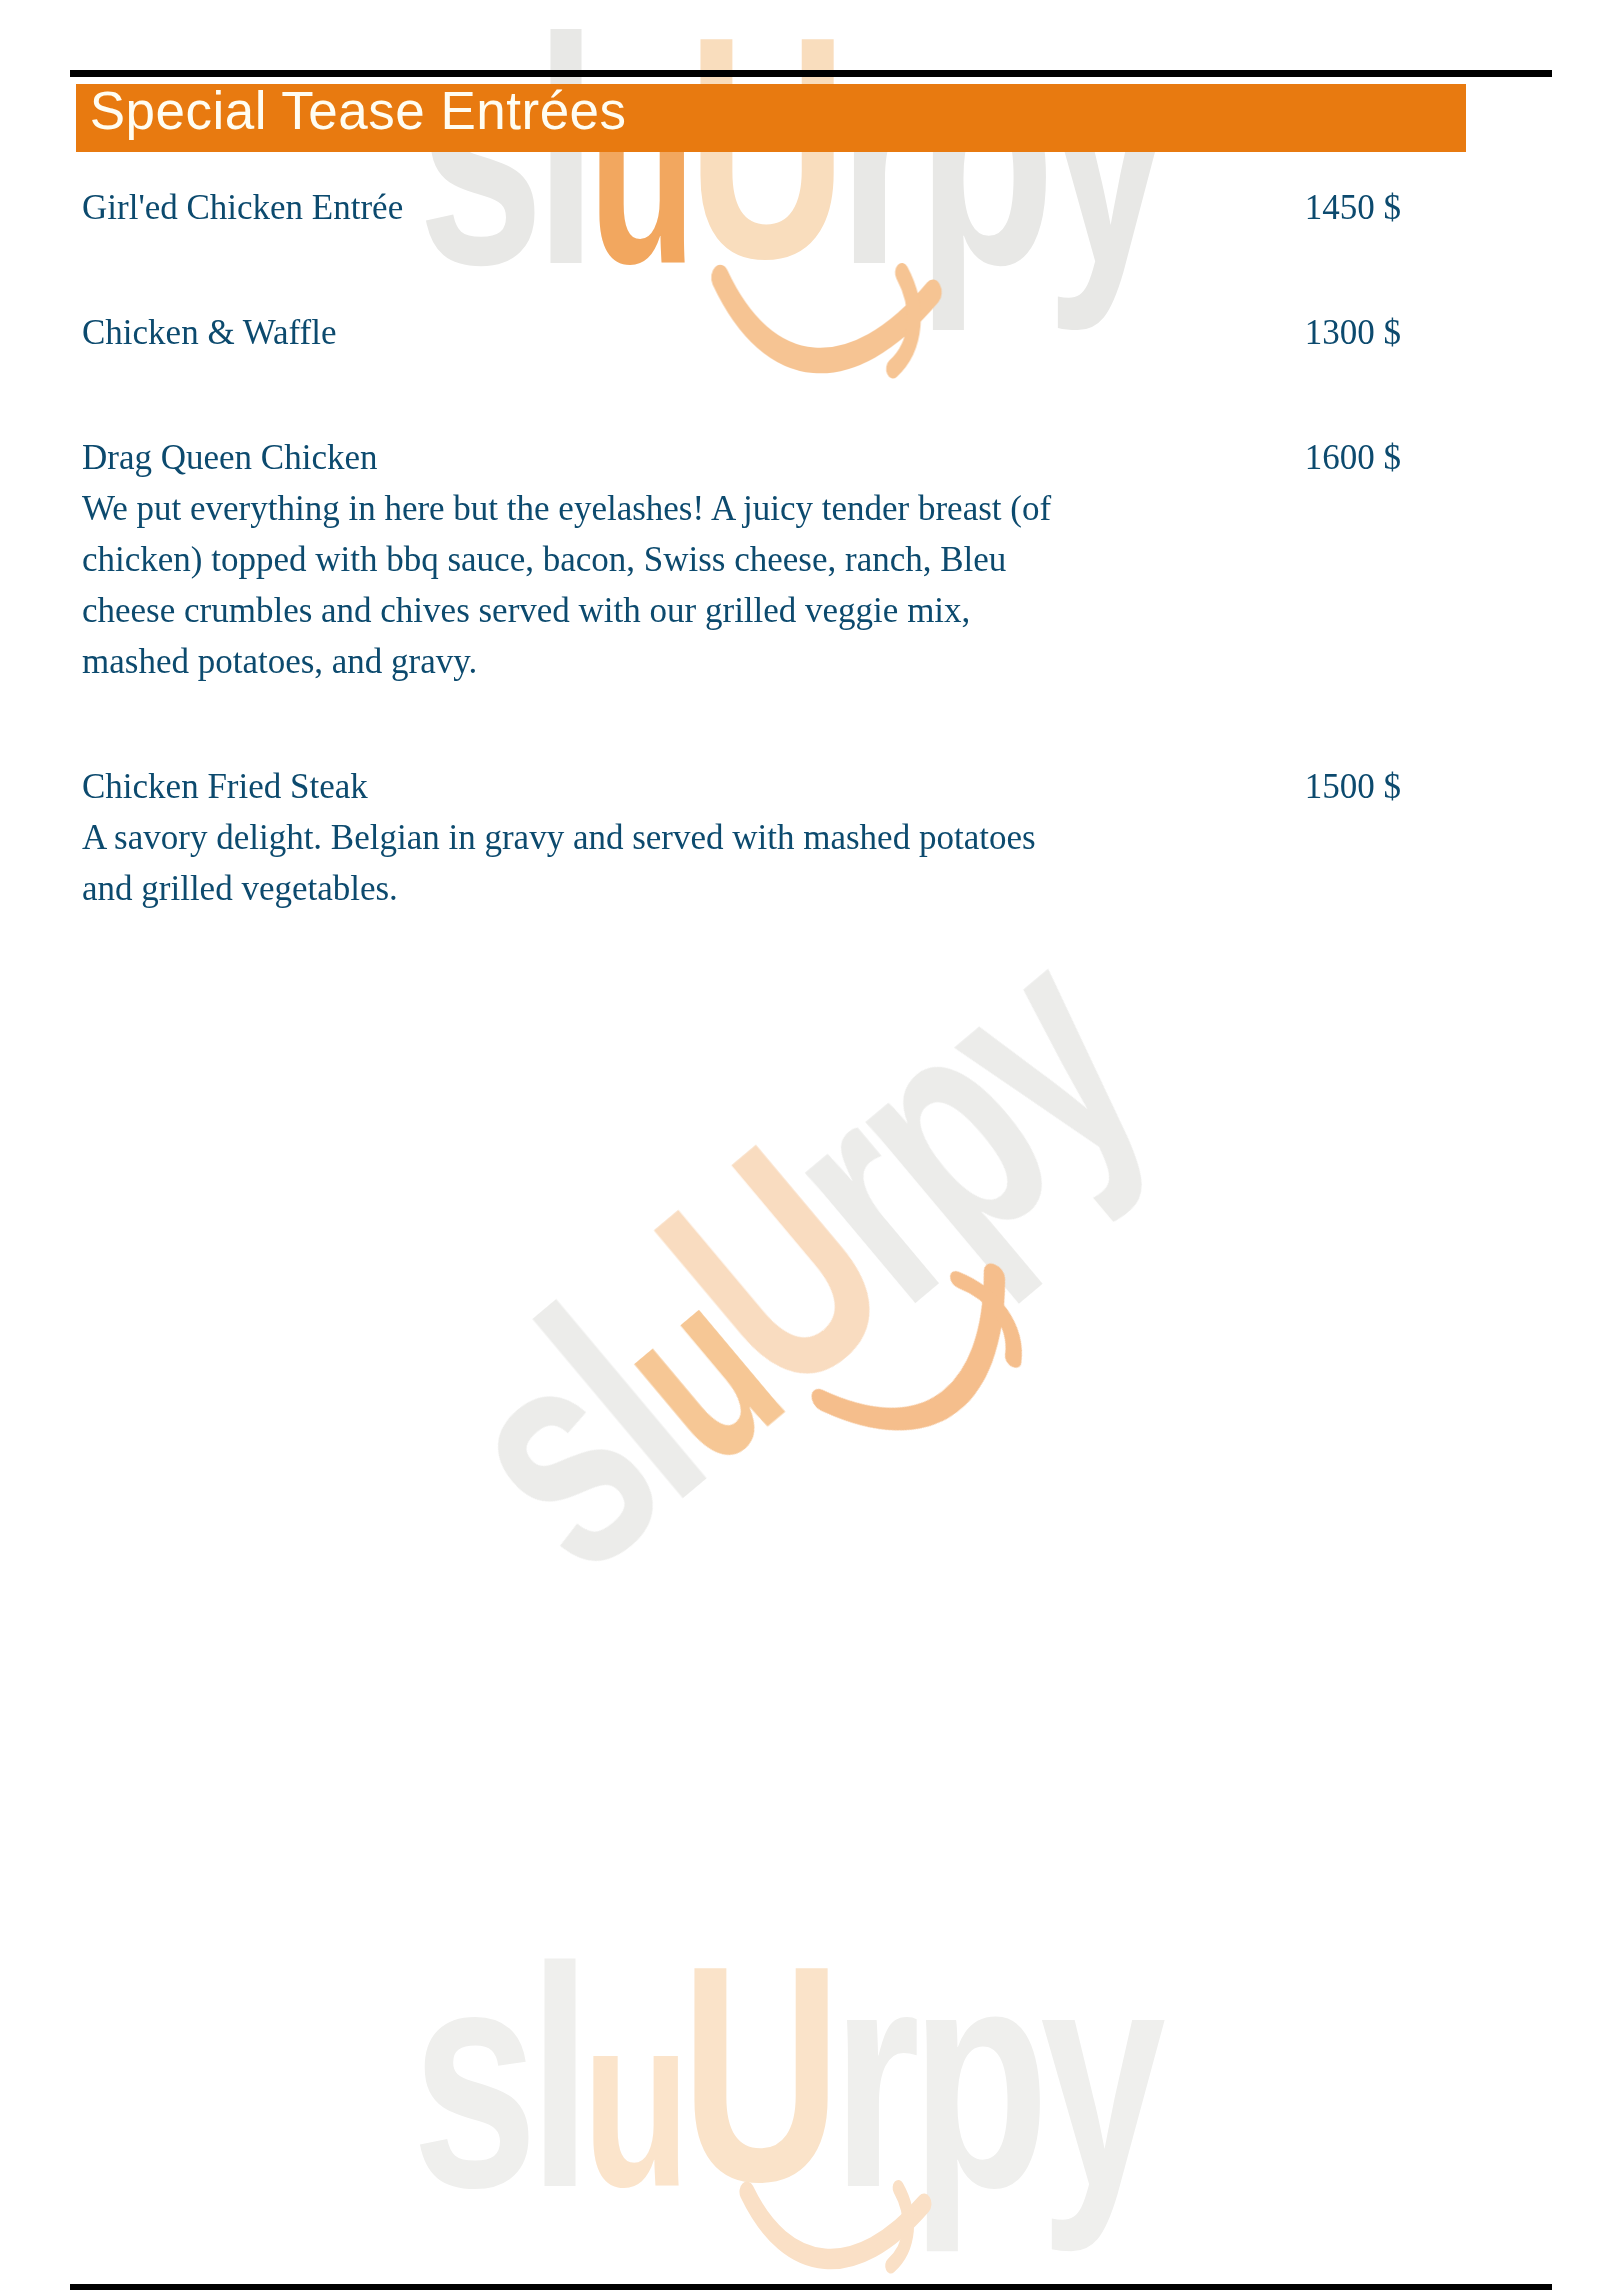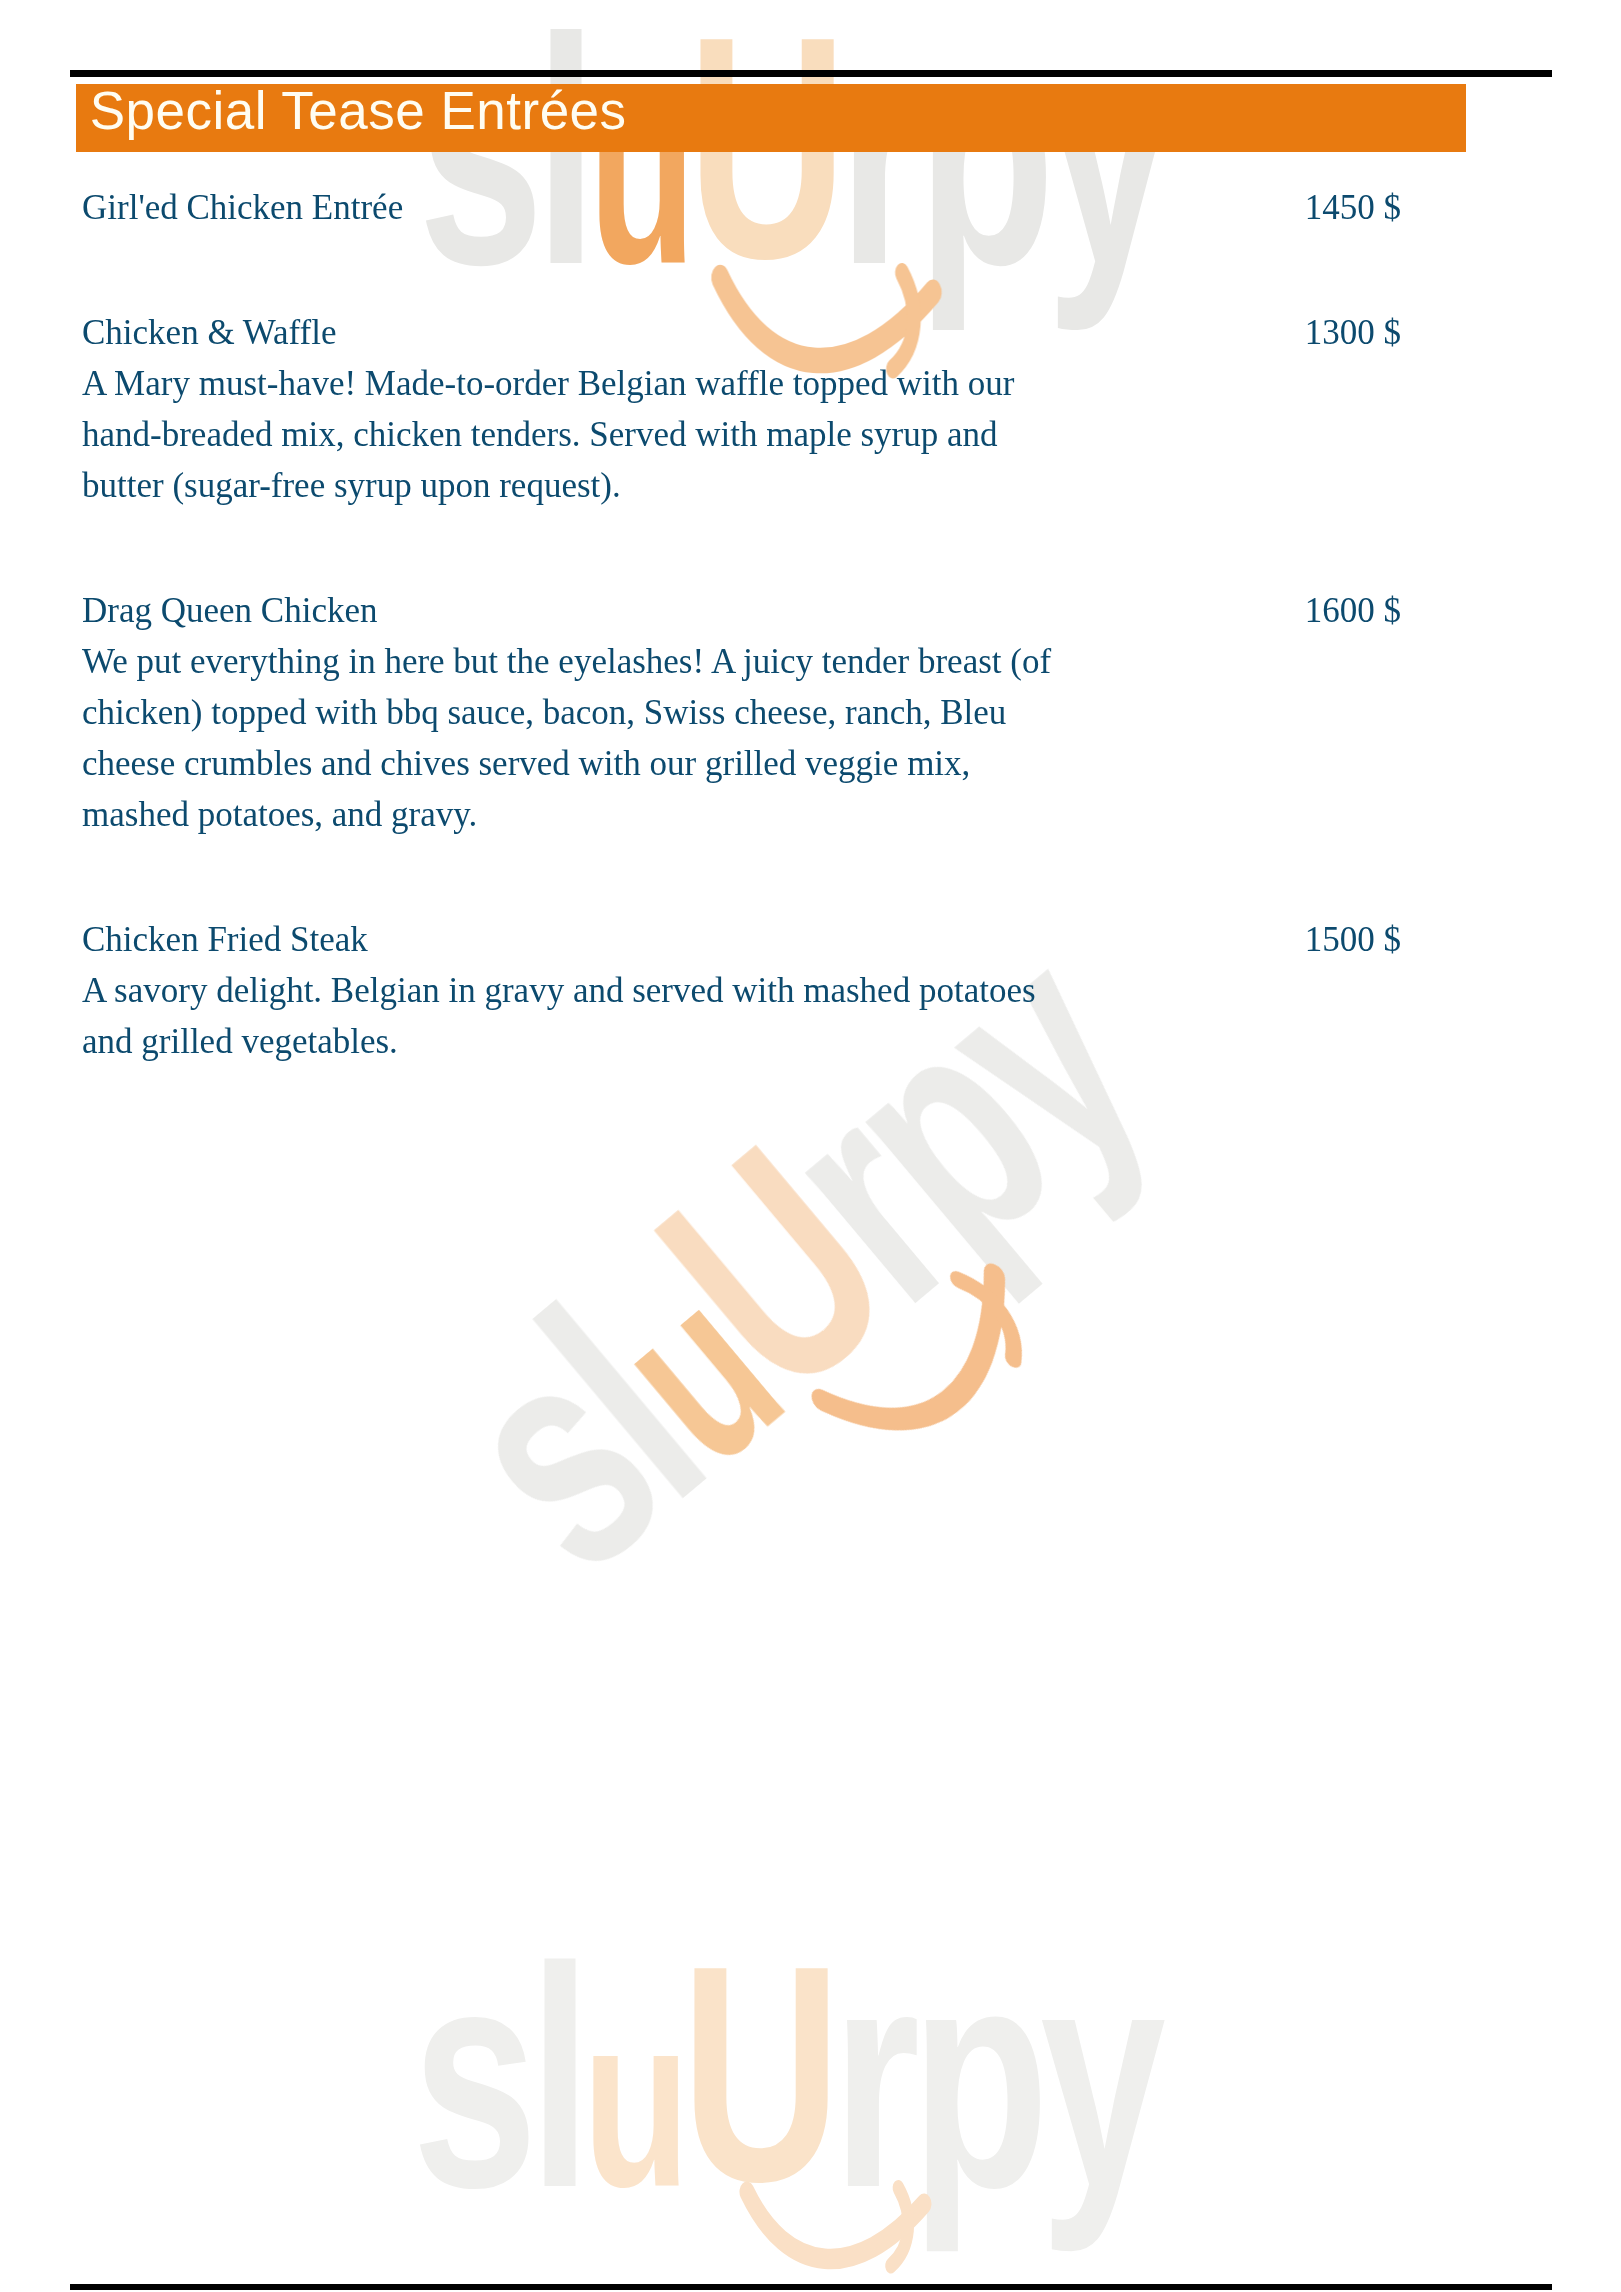--- a/index.html
+++ b/index.html
@@ -78,23 +78,20 @@
       <span class="item-name">Girl'ed Chicken Entrée</span>
       <span class="item-price">1450 $</span>
     </div>
   </div>
 
   <div class="menu-item">
     <div class="item-row">
       <span class="item-name">Chicken &amp; Waffle</span>
       <span class="item-price">1300 $</span>
     </div>
-    <div class="item-desc">A Mary must-have! Made-to-order Belgian waffle topped with our
-hand-breaded mix, chicken tenders. Served with maple syrup and
-butter (sugar-free syrup upon request).</div>
   </div>
 
   <div class="menu-item">
     <div class="item-row">
       <span class="item-name">Drag Queen Chicken</span>
       <span class="item-price">1600 $</span>
     </div>
     <div class="item-desc">We put everything in here but the eyelashes! A juicy tender breast (of
 chicken) topped with bbq sauce, bacon, Swiss cheese, ranch, Bleu
 cheese crumbles and chives served with our grilled veggie mix,

